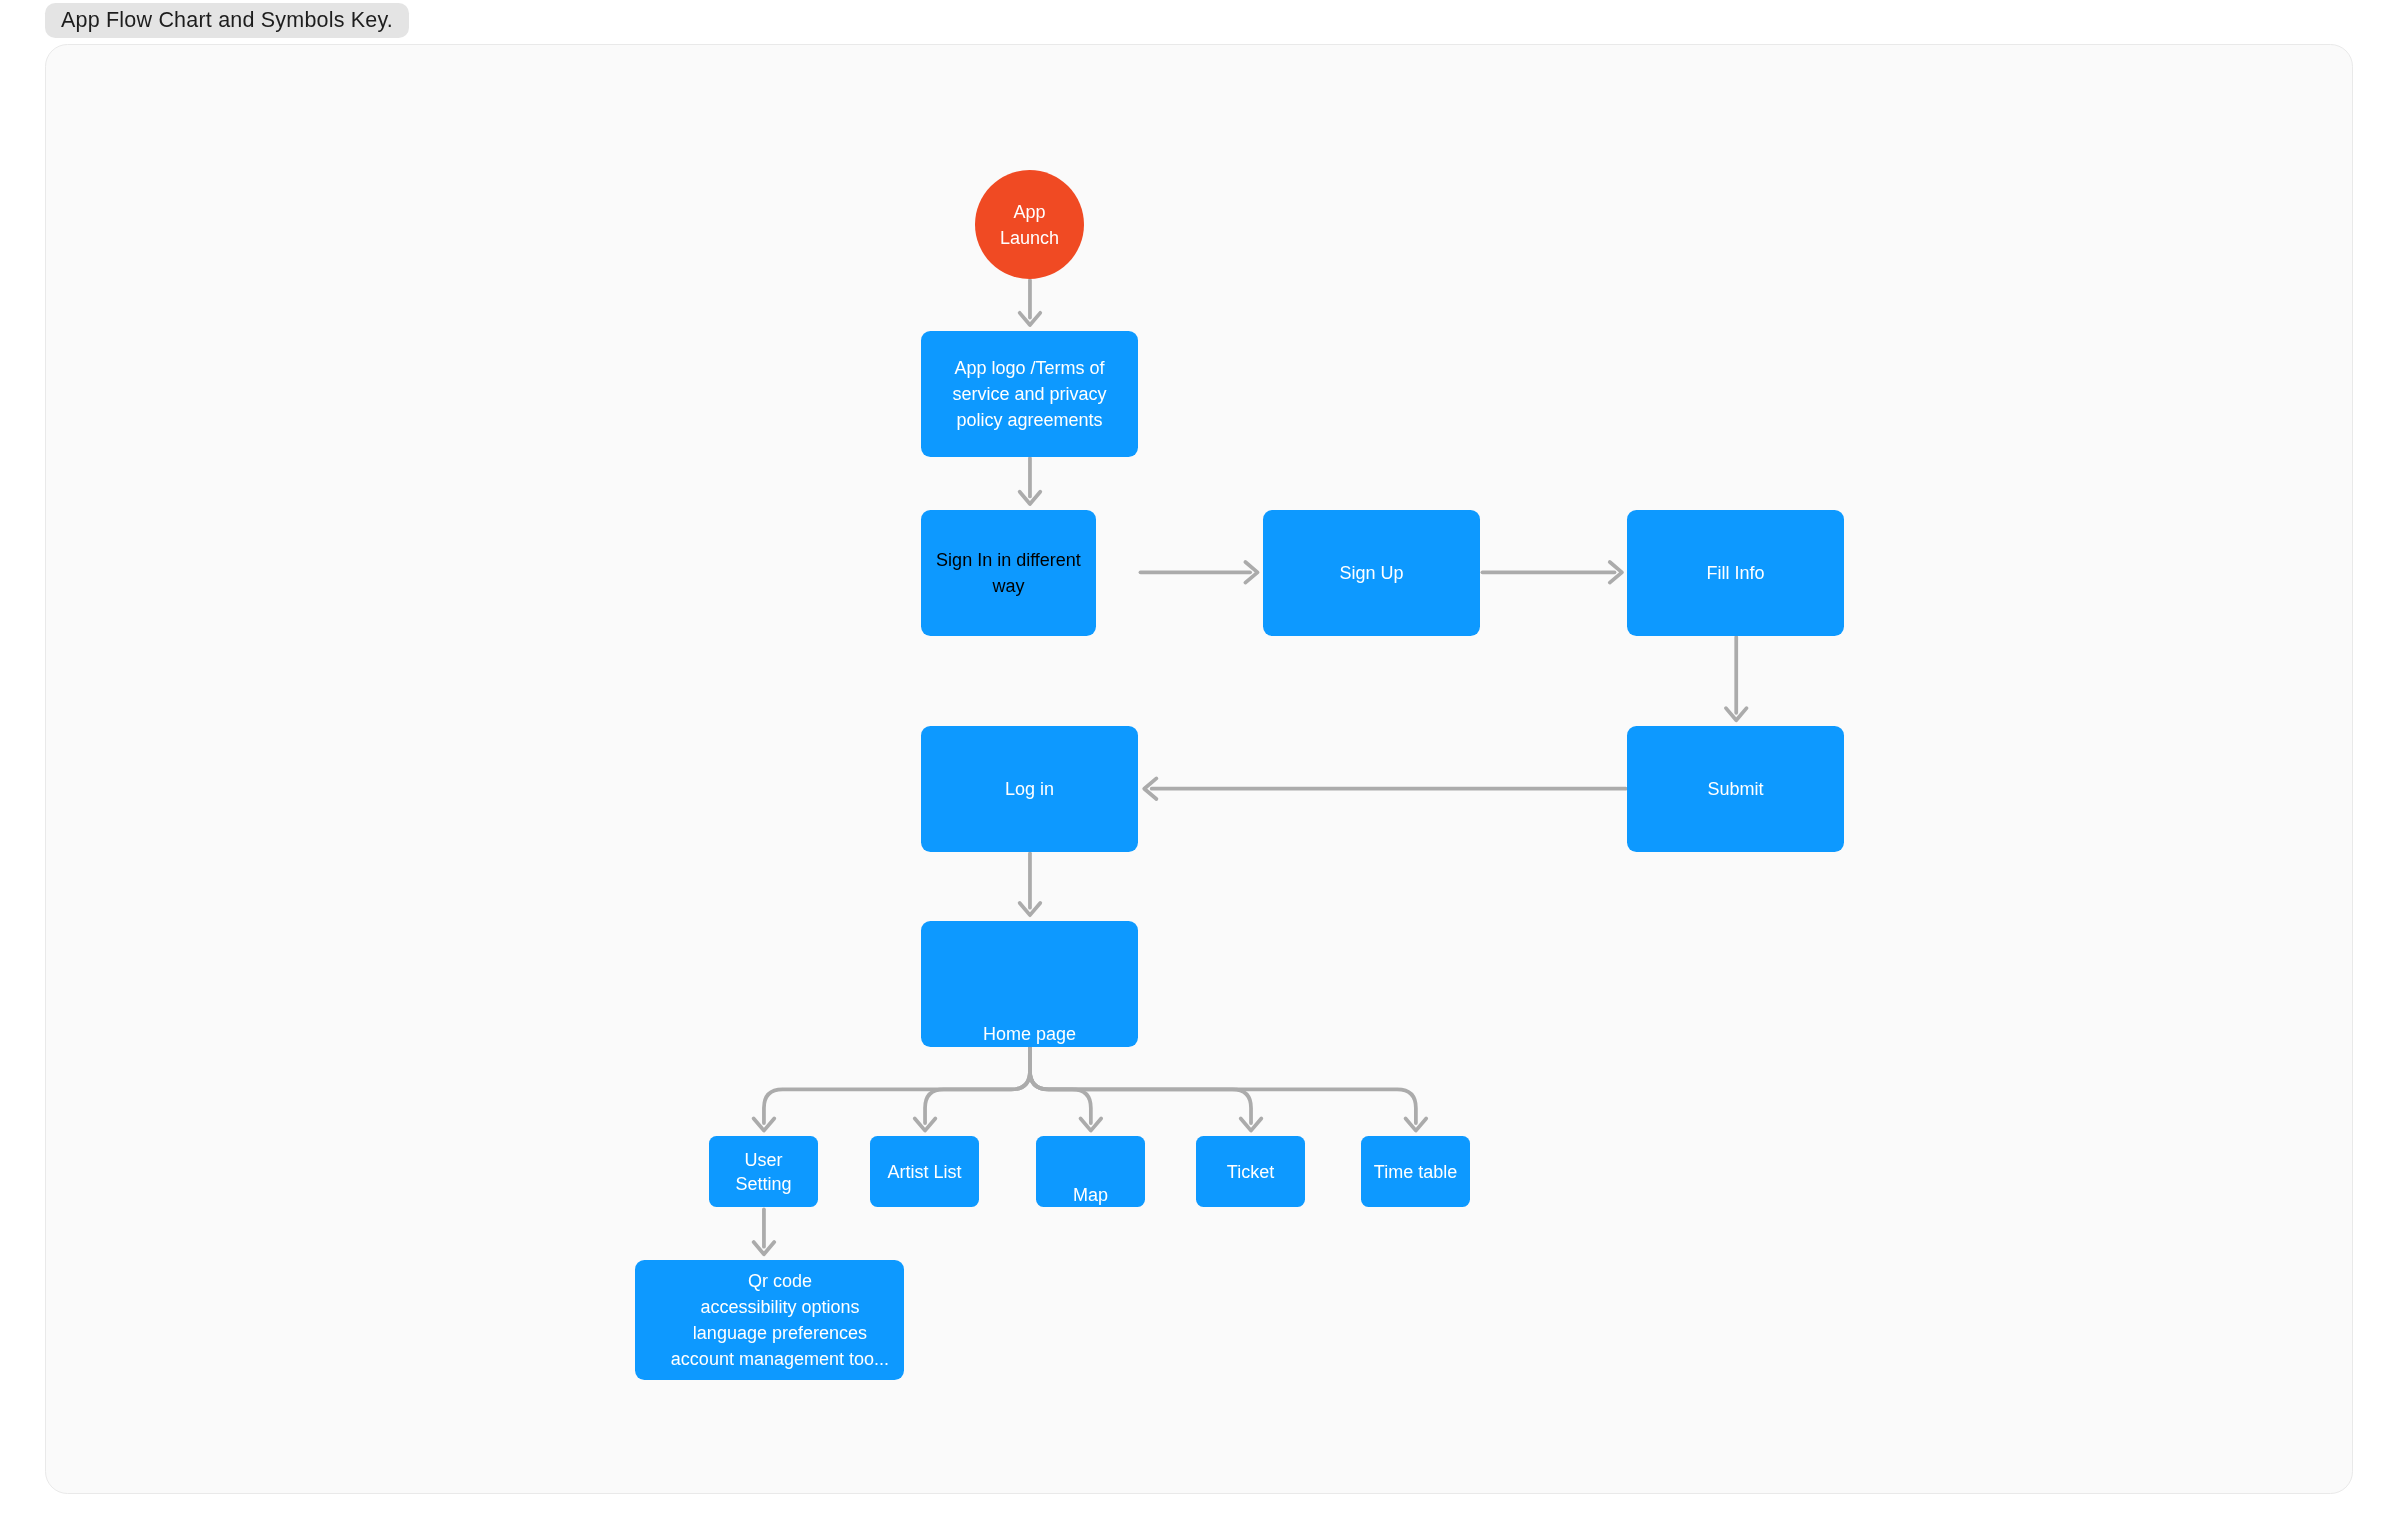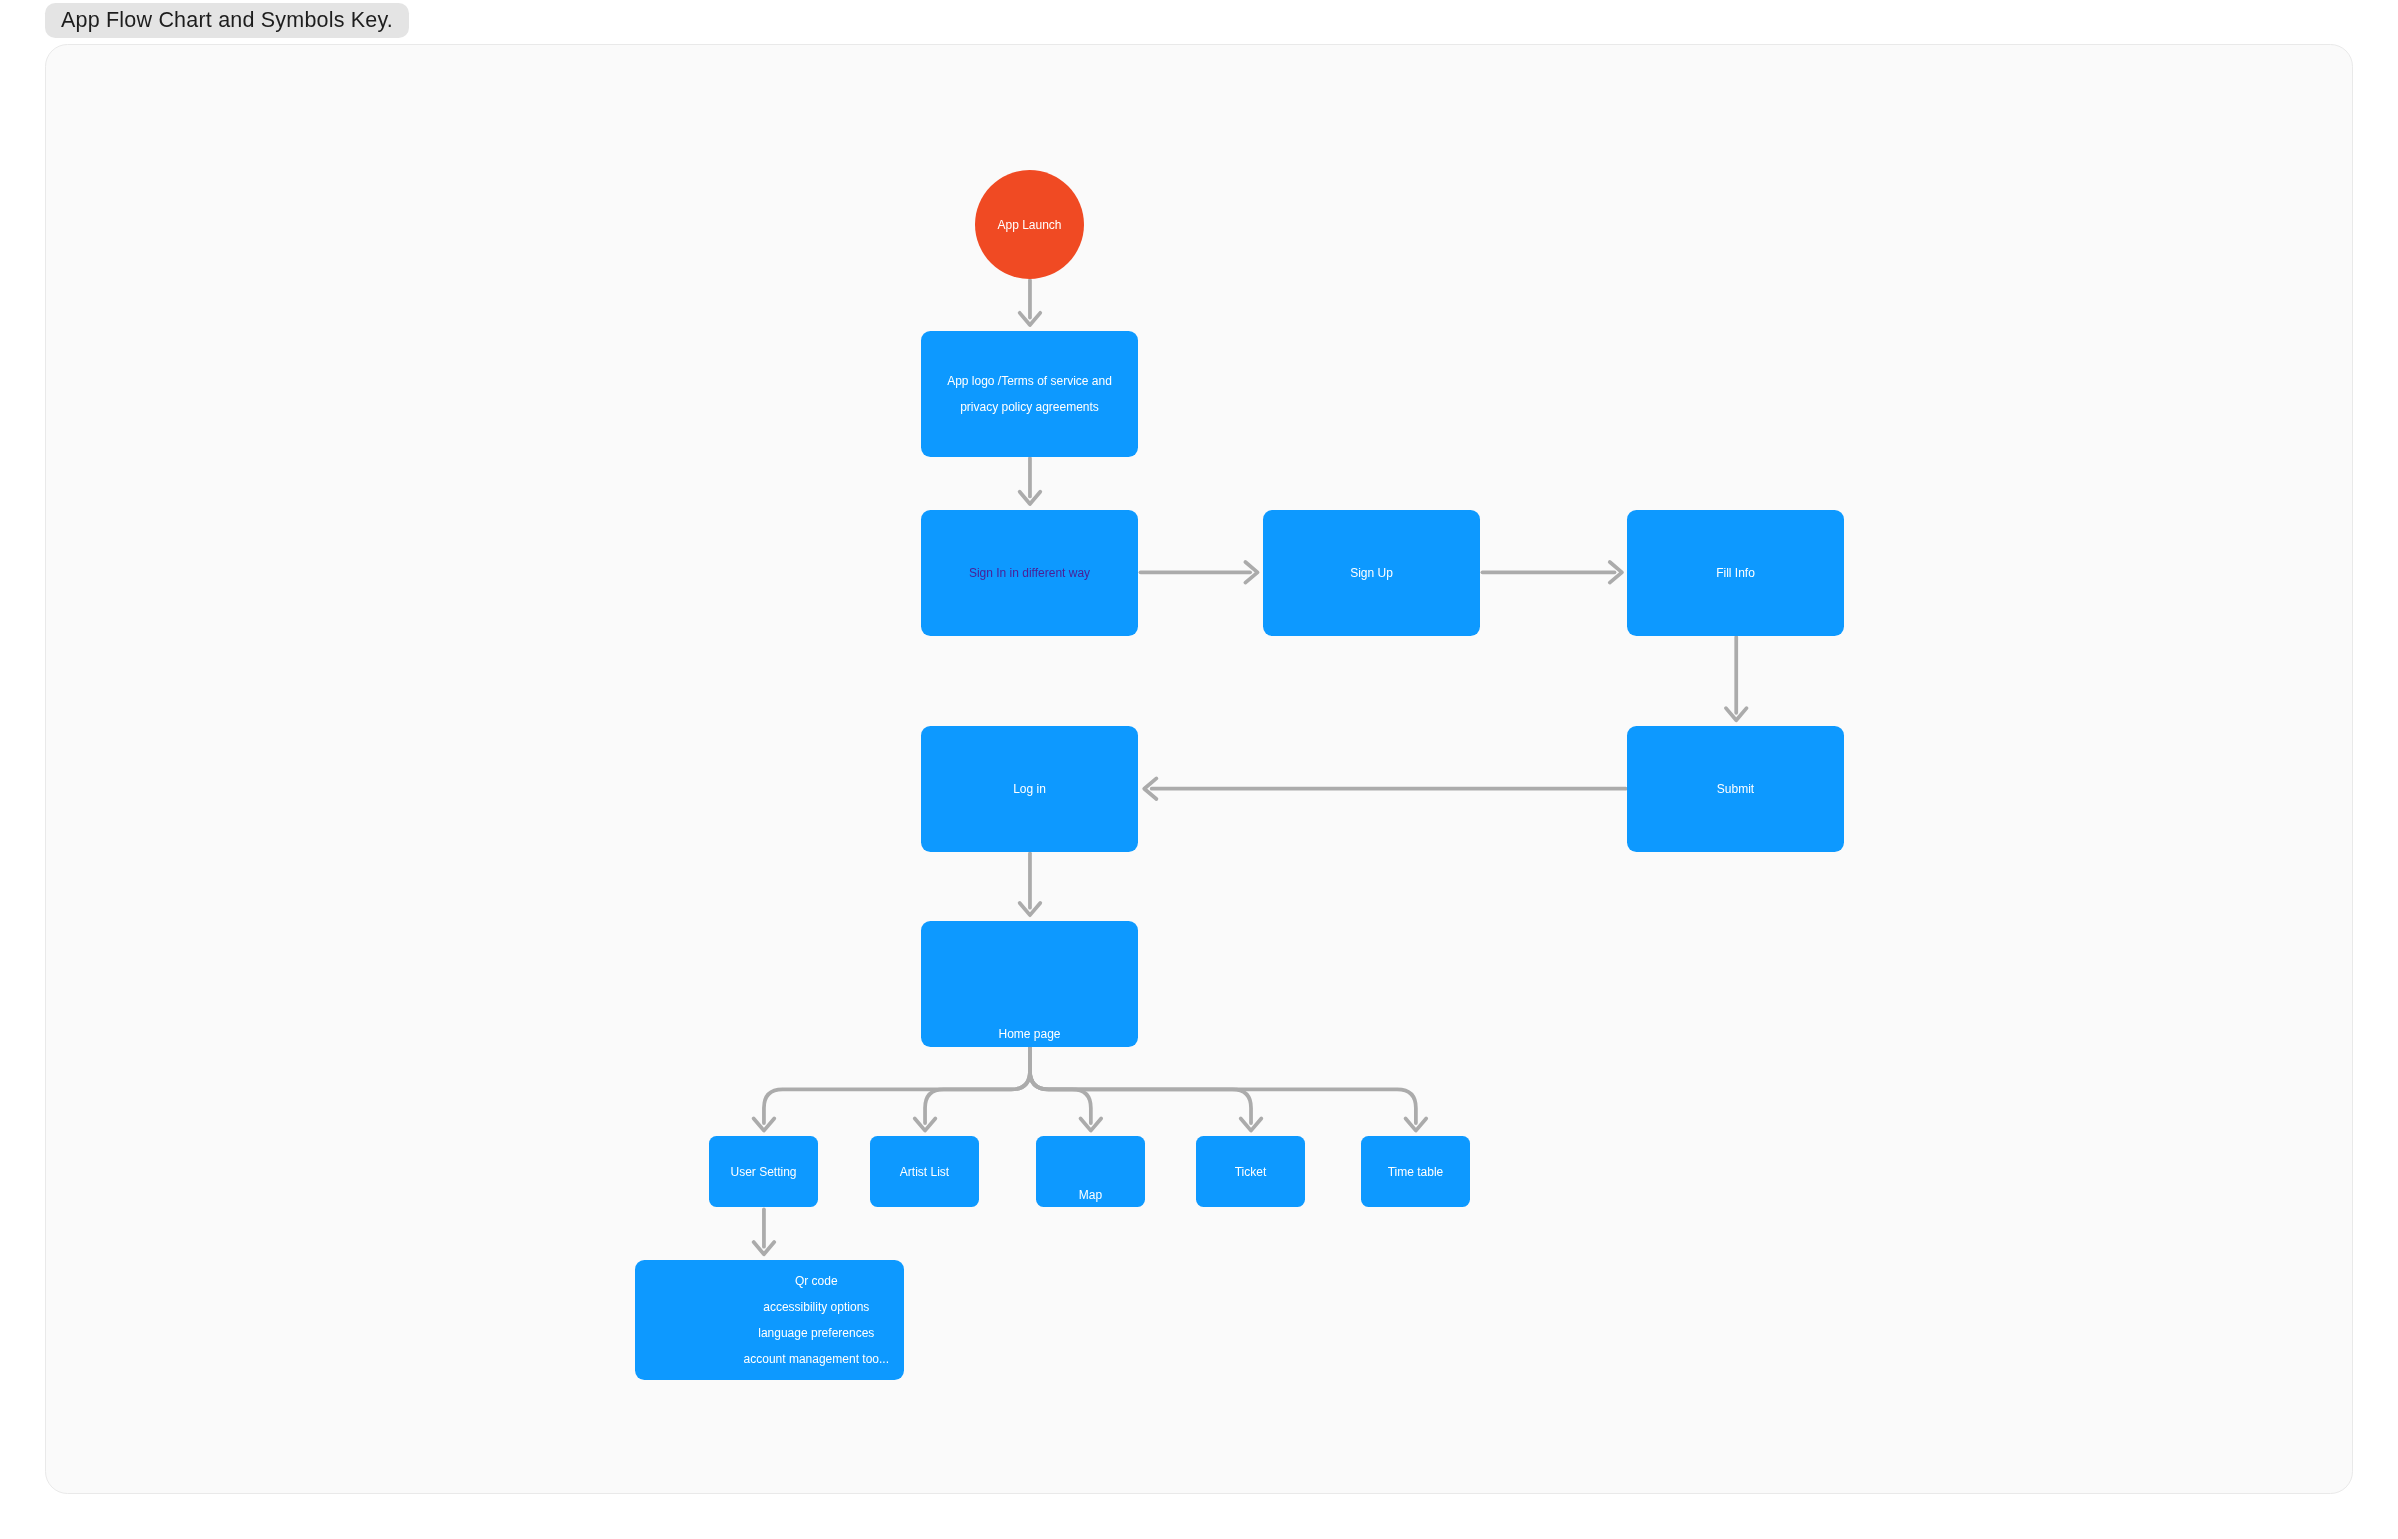--- a/index.html
+++ b/index.html
@@ -62,21 +62,21 @@
     z-index: 2;
     pointer-events: none;
   }
   .node {
     position: absolute;
     box-sizing: border-box;
     display: flex;
     align-items: center;
     justify-content: center;
     text-align: center;
-    font-size: 12px;
+    font-size: 18px;
     line-height: 26px;
     pointer-events: auto;
   }
   .node.circle { border-radius: 50%; padding: 0 7.5px; }
   .node.rect   { border-radius: 9.4px; padding: 0 15px; }
   .node.rect-sm{ border-radius: 7.5px;  padding: 0 7.5px; line-height: 24px; }
 </style>
 </head>
 <body style="background: rgb(255, 255, 255);">
 
@@ -137,21 +137,21 @@
         <path d="M 804 1326 L 815 1339 L 826 1326"></path>
       </g>
     </svg>
   <div id="nodes-layer">
       <div class="node circle" style="left: 975px; top: 170px; width: 109px; height: 109px; background: rgb(240, 74, 35); color: rgb(255, 255, 255);">
         <div>App Launch</div>
       </div>
       <div class="node rect" style="left: 921px; top: 331px; width: 217px; height: 126px; background: rgb(13, 153, 255); color: rgb(255, 255, 255);">
         <div>App logo /Terms of service and privacy policy agreements</div>
       </div>
-      <div class="node rect" style="left: 921px; top: 510px; width: 217px; height: 126px; background: rgb(13, 153, 255); color: #4c1d95;">
+      <div class="node rect" style="left: 921px; top: 510px; width: 175px; height: 126px; background: rgb(13, 153, 255); color: #000000;">
         <div>Sign In in different way</div>
       </div>
       <div class="node rect" style="left: 1263px; top: 510px; width: 217px; height: 126px; background: rgb(13, 153, 255); color: rgb(255, 255, 255);">
         <div>Sign Up</div>
       </div>
       <div class="node rect" style="left: 1627px; top: 510px; width: 217px; height: 126px; background: rgb(13, 153, 255); color: rgb(255, 255, 255);">
         <div>Fill Info</div>
       </div>
       <div class="node rect" style="left: 1627px; top: 726px; width: 217px; height: 126px; background: rgb(13, 153, 255); color: rgb(255, 255, 255);">
         <div>Submit</div>

